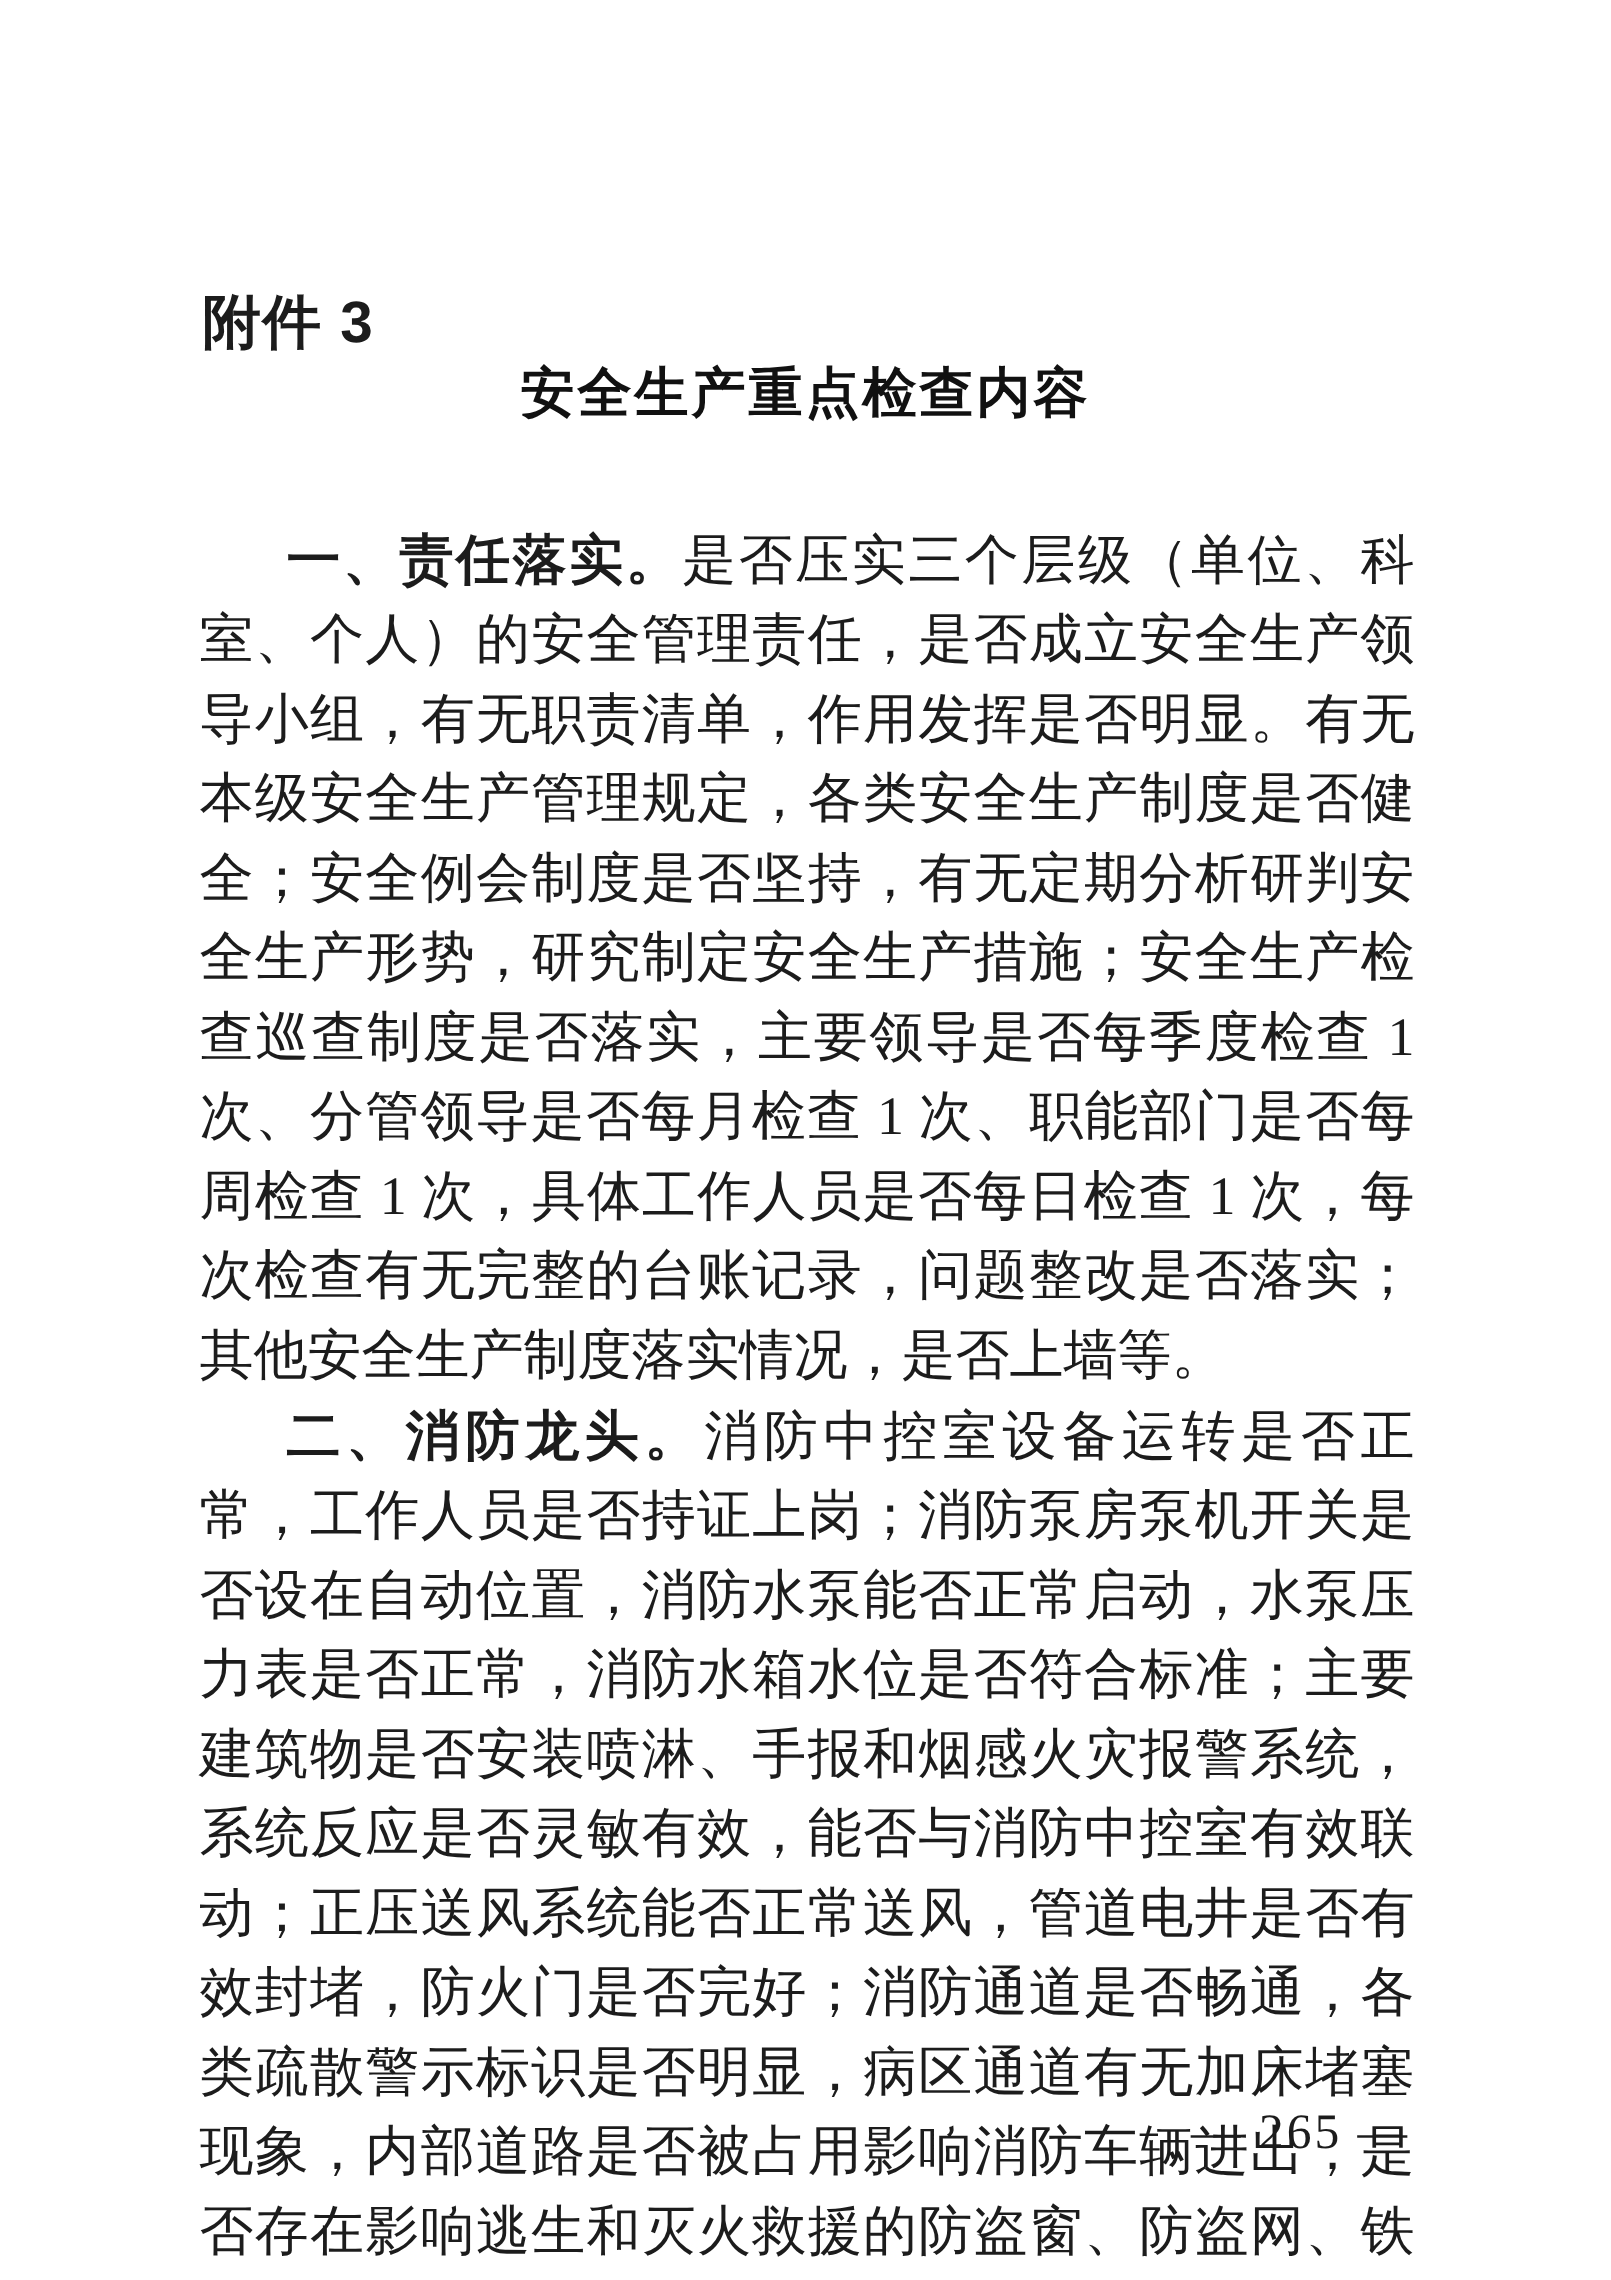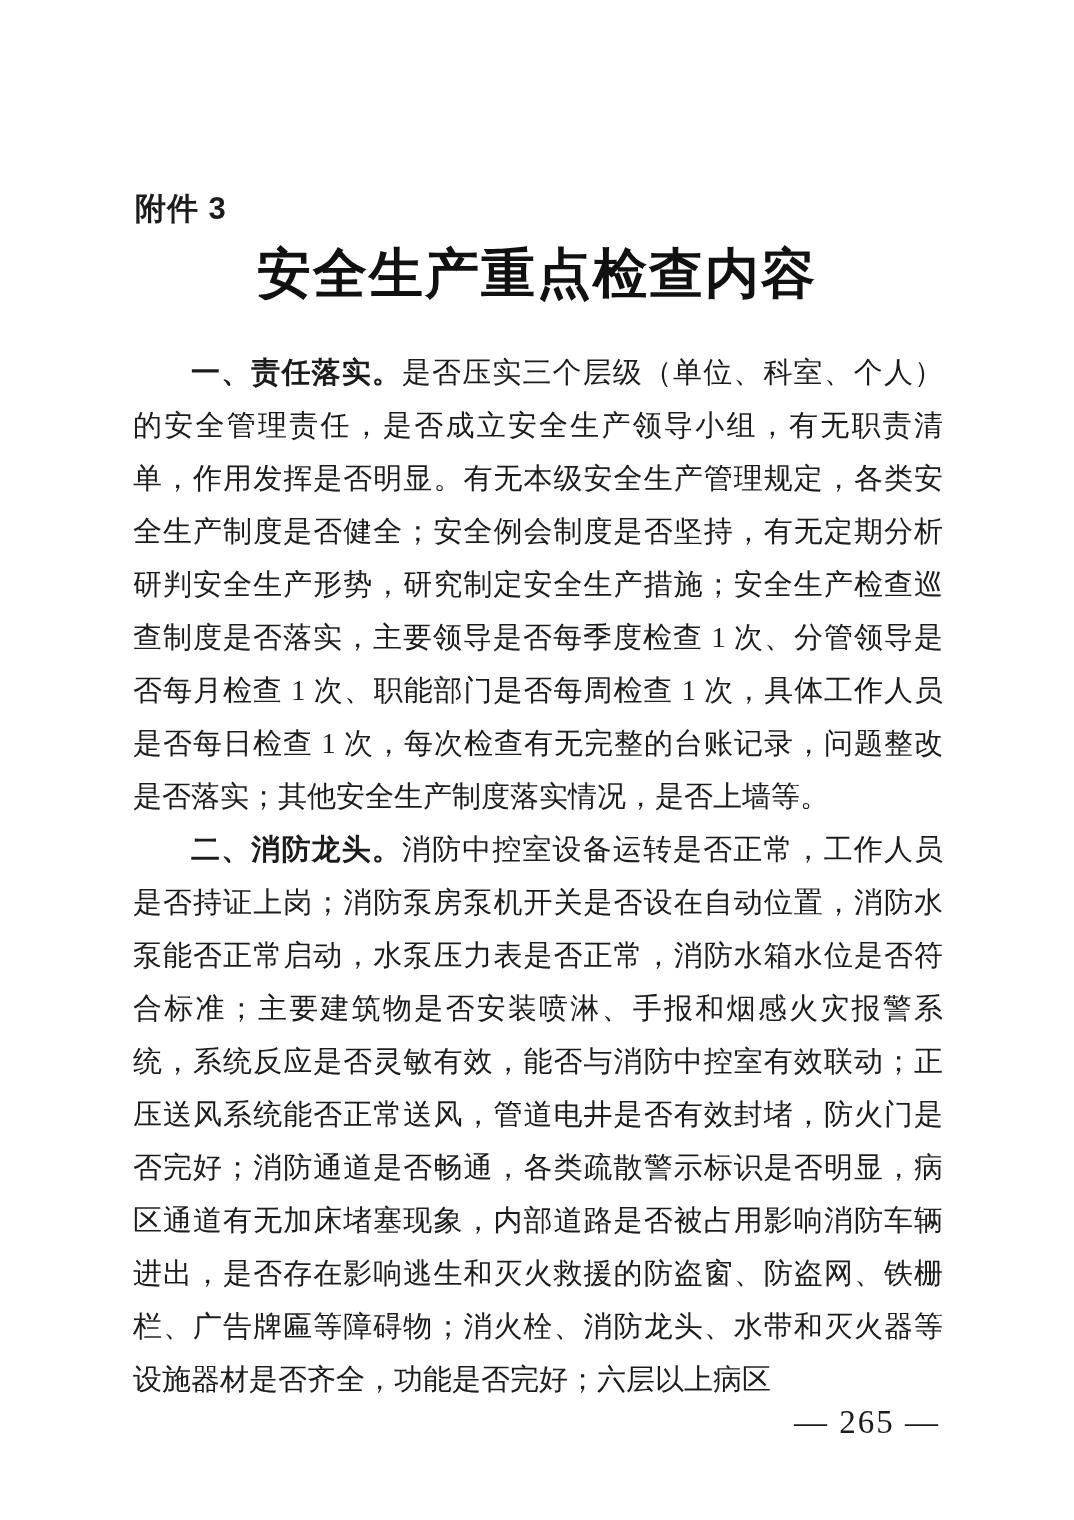--- a/index.html
+++ b/index.html
@@ -14,45 +14,45 @@
   }
   .page {
     position: absolute;
     inset: 0;
     background: #ffffff;
   }
   .attachment-label {
     position: absolute;
     left: 135px;
     top: 188px;
-    font-size: 31px;
+    font-size: 39px;
     font-weight: bold;
     font-family: "Liberation Sans", "DejaVu Sans", sans-serif;
     letter-spacing: 1px;
   }
   .doc-title {
     position: absolute;
     left: 0;
     width: 100%;
     top: 238px;
     text-align: center;
-    font-size: 54px;
+    font-size: 36px;
     font-weight: bold;
     font-family: "Liberation Sans", "DejaVu Sans", sans-serif;
     letter-spacing: 2px;
     color: #111111;
   }
   .body-text {
     position: absolute;
     left: 133px;
     top: 346px;
     width: 810px;
   }
   .para {
-    font-size: 29px;
+    font-size: 36px;
     line-height: 53px;
     text-align: justify;
     text-justify: inter-ideograph;
     text-indent: 58px;
     color: #1c1c1c;
   }
   .para .lead {
     font-weight: bold;
     font-family: "Liberation Sans", "DejaVu Sans", sans-serif;
   }

